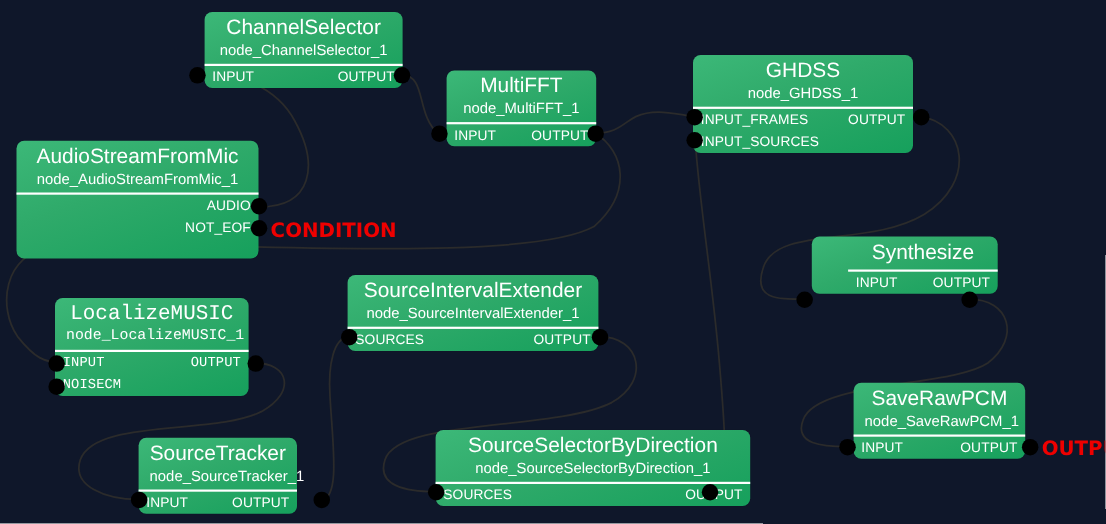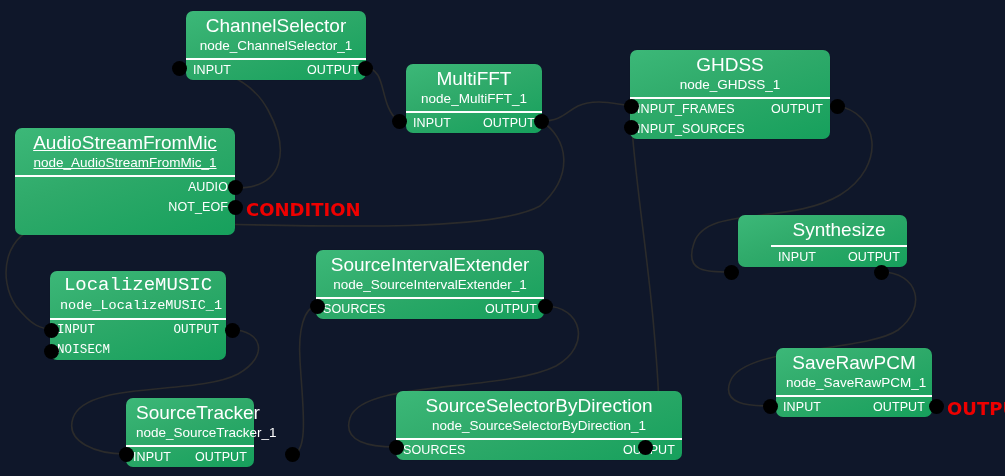--- a/index.html
+++ b/index.html
@@ -122,21 +122,21 @@
       <div class="node-sub">node_ChannelSelector_1</div>
     </div>
     <div class="port-row">
       <span class="port-label in">INPUT</span>
       <span class="port-label out">OUTPUT</span>
     </div>
   </div>
   <div class="dot" style="left:172px; top:61px;"></div>
   <div class="dot" style="left:358px; top:61px;"></div>
 
-  <div class="node" style="left:15px; top:128px; width:220px;text-decoration:underline;">
+  <div class="node" style="left:15px; top:128px; width:220px;">
     <div class="node-head">
       <div class="node-title">AudioStreamFromMic</div>
       <div class="node-sub">node_AudioStreamFromMic_1</div>
     </div>
     <div class="port-row">
       <span class="port-label out">AUDIO</span>
     </div>
     <div class="port-row">
       <span class="port-label out">NOT_EOF</span>
     </div>
@@ -225,21 +225,21 @@
       <div class="node-sub">node_SourceIntervalExtender_1</div>
     </div>
     <div class="port-row">
       <span class="port-label in">SOURCES</span>
       <span class="port-label out">OUTPUT</span>
     </div>
   </div>
   <div class="dot" style="left:310px; top:299px;"></div>
   <div class="dot" style="left:538px; top:299px;"></div>
 
-  <div class="node" style="left:126px; top:398px; width:128px;">
+  <div class="node" style="left:126px; top:398px; width:144px;">
     <div class="node-head">
       <div class="node-title">SourceTracker</div>
       <div class="node-sub">node_SourceTracker_1</div>
     </div>
     <div class="port-row">
       <span class="port-label in">INPUT</span>
       <span class="port-label out">OUTPUT</span>
     </div>
   </div>
   <div class="dot" style="left:119px; top:447px;"></div>

